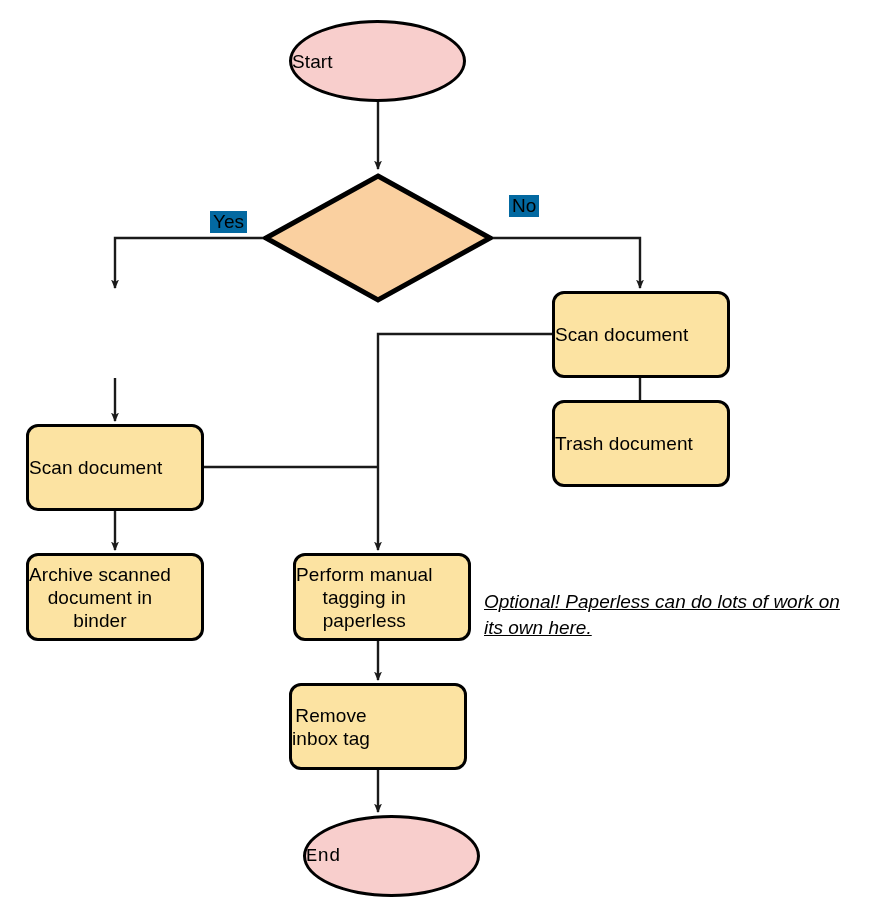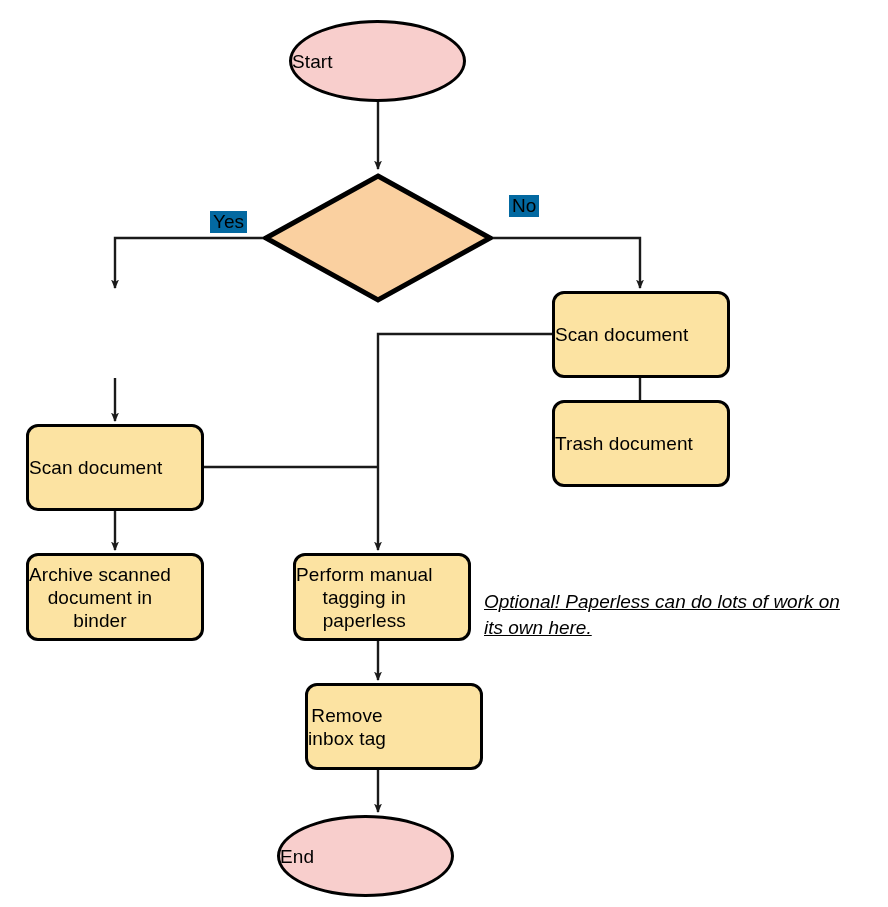--- a/index.html
+++ b/index.html
@@ -158,25 +158,25 @@
   <div class="node node-process" style="left:552px; top:400px; width:178px; height:87px;">
     <span>Trash document</span>
   </div>
 
   <div class="node node-process" style="left:293px; top:553px; width:178px; height:88px;">
     <span>Perform manual
 tagging in
 paperless</span>
   </div>
 
-  <div class="node node-process" style="left:289px; top:683px; width:178px; height:87px;margin-left:16px;">
+  <div class="node node-process" style="left:289px; top:683px; width:178px; height:87px;">
     <span>Remove
 inbox tag</span>
   </div>
 
-  <div class="node node-terminator" style="left:277px; top:815px; width:177px; height:82px;">
+  <div class="node node-terminator" style="left:303px; top:815px; width:177px; height:82px;font-family:Liberation Mono, monospace;">
     <span>End</span>
   </div>
 
   <div class="annotation" style="left:484px; top:589px; width:400px;">Optional! Paperless can do lots of work on
 its own here.</div>
 
 </div>
 
 </body></html>

